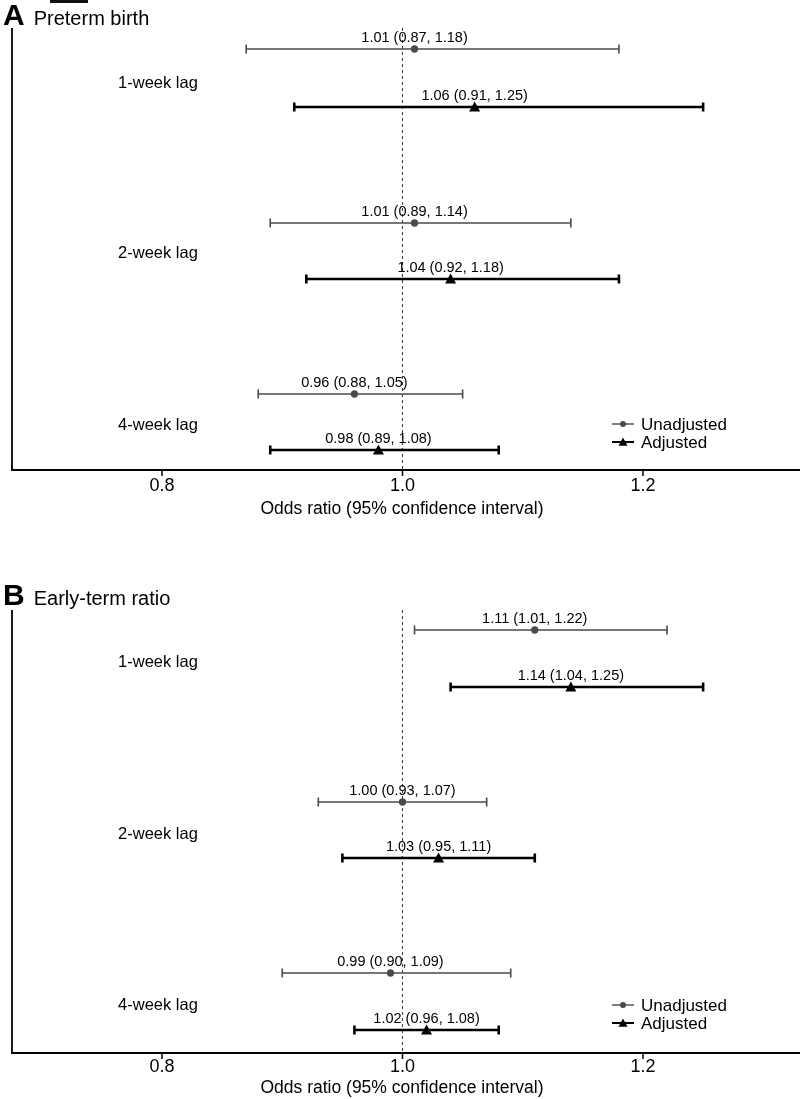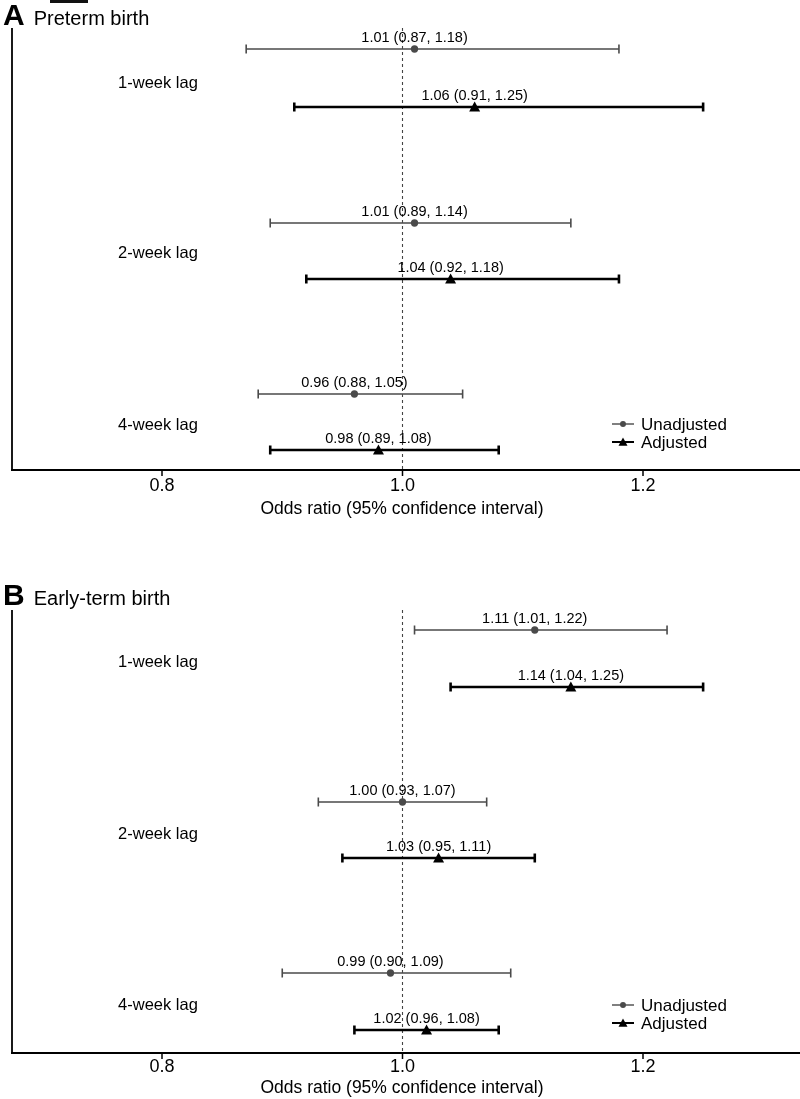--- a/index.html
+++ b/index.html
@@ -80,21 +80,21 @@
       <line x1="612" y1="424" x2="634" y2="424" stroke="#4a4a4a" stroke-width="1.4"></line>
       <circle cx="623" cy="424" r="2.97" fill="#4a4a4a"></circle>
       <text x="641" y="430" class="legend-label">Unadjusted</text>
       <line x1="612" y1="442" x2="634" y2="442" stroke="#000000" stroke-width="2"></line>
       <polygon points="618.5,445.69 627.5,445.69 623,437.5" fill="#000000"></polygon>
       <text x="641" y="448" class="legend-label">Adjusted</text>
     </svg>
 
   <div class="panel-title" id="title-b">
     <span class="panel-letter">B</span>
-    <span class="panel-title-text">Early-term birth</span>
+    <span class="panel-title-text">Early-term ratio</span>
   </div>
 
   <svg id="svg-b" width="800" height="539">
     <text class="tick-label" x="162" y="512">0.8</text>
     <text class="tick-label" x="402.5" y="512">1.0</text>
     <text class="tick-label" x="643" y="512">1.2</text>
     <text class="axis-title" x="402" y="533">Odds ratio (95% confidence interval)</text>
   <line x1="12" y1="50" x2="12" y2="493" stroke="#000000" stroke-width="1.8"></line>
       <line x1="11" y1="493" x2="800" y2="493" stroke="#000000" stroke-width="2"></line>
       <line x1="402.5" y1="50" x2="402.5" y2="493" stroke="#444444" stroke-width="1.1" stroke-dasharray="3 3"></line>

